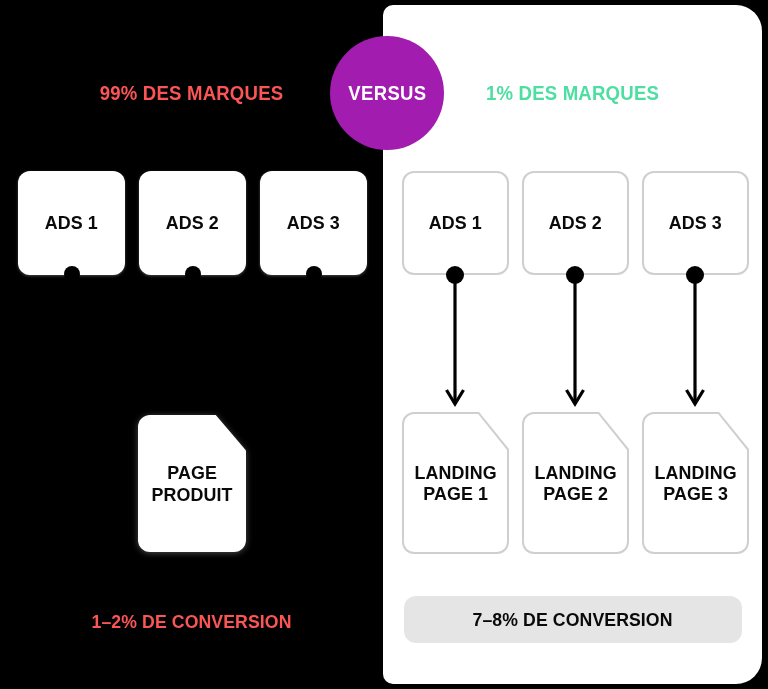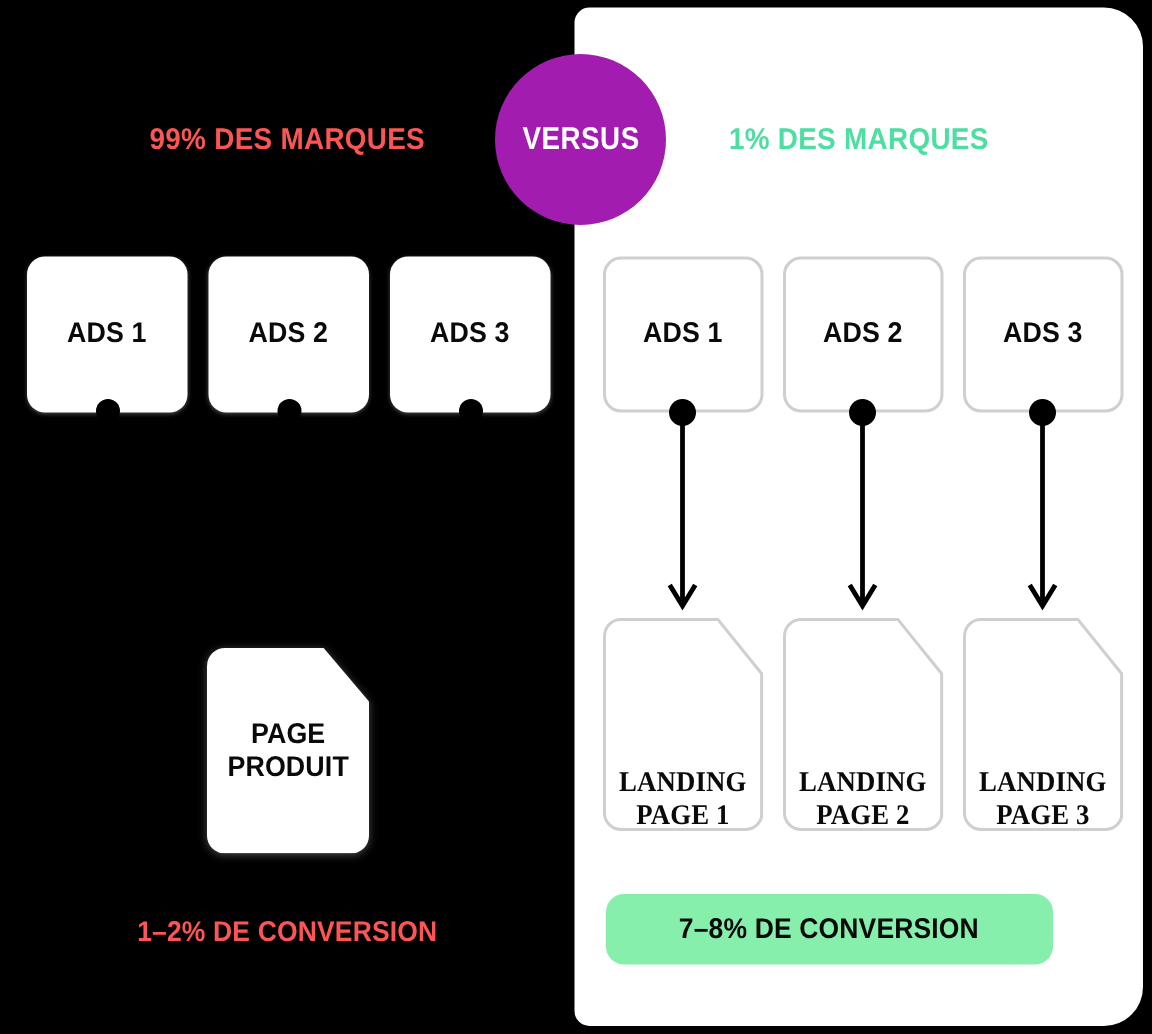--- a/index.html
+++ b/index.html
@@ -132,21 +132,21 @@
     z-index: 3;
   }
   #connector-1 { left: 443px; }
   #connector-2 { left: 563px; }
   #connector-3 { left: 683px; }
 
   
   #page-produit {
     position: absolute;
     left: 138px;
-    top: 432px;
+    top: 415px;
     width: 108px;
     height: 137px;
     filter: drop-shadow(0 1px 3px rgba(255,255,255,0.30));
   }
   #page-produit .doc-shape {
     position: absolute;
     inset: 0;
     background: #ffffff;
     border-radius: 12px;
     clip-path: polygon(0% 0%, 72% 0%, 100% 26%, 100% 100%, 0% 100%);
@@ -181,23 +181,22 @@
     position: absolute;
     inset: 2px;
     background: #ffffff;
     border-radius: 10px;
     clip-path: polygon(0% 0%, 72% 0%, 100% 26%, 100% 100%, 0% 100%);
   }
   .landing-card .doc-text {
     position: absolute;
     inset: 0;
     display: flex;
-    align-items: flex-end;
-    justify-content: center;
-    font-family: Liberation Serif, serif;
+    align-items: center;
+    justify-content: center;
   }
 
   
   #conversion-left {
     position: absolute;
     left: 0;
     top: 611px;
     width: 383px;
     text-align: center;
     color: #fb5555;
@@ -205,23 +204,23 @@
     font-weight: 700;
     letter-spacing: 0.1px;
     transform: scaleX(0.93);
     white-space: nowrap;
   }
 
   #conversion-right {
     position: absolute;
     left: 404px;
     top: 596px;
-    width: 298px;
+    width: 338px;
     height: 47px;
-    background: #86efac;
+    background: #e5e5e5;
     border-radius: 12px;
     display: flex;
     align-items: center;
     justify-content: center;
   }
   #conversion-right .badge-label {
     color: #0a0a0a;
     font-size: 19px;
     font-weight: 700;
     letter-spacing: 0.1px;

